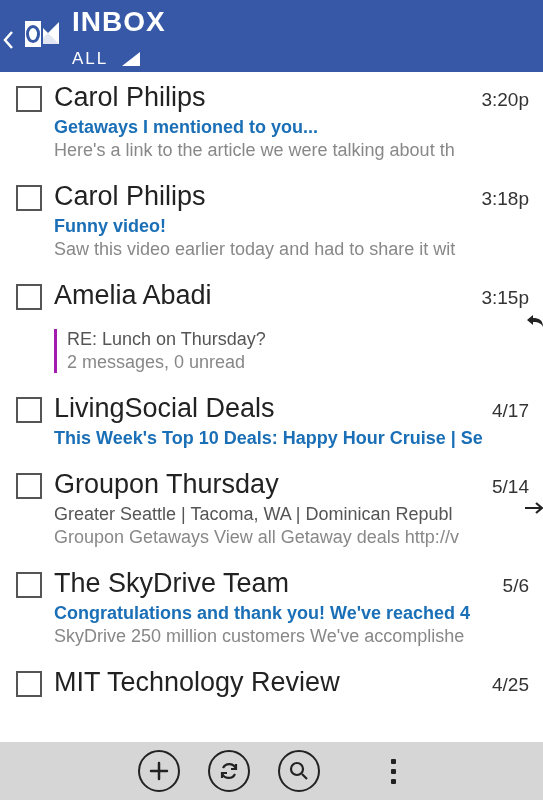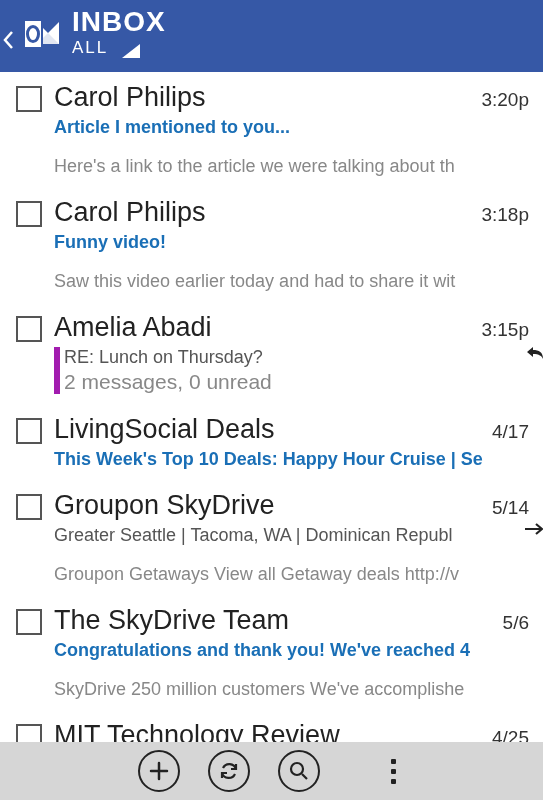--- a/index.html
+++ b/index.html
@@ -2,38 +2,38 @@
 <html><head>
   <meta charset="utf-8">
   <style>
     * { margin:0; padding:0; box-sizing:border-box; }
     html,body{ width:543px; height:800px; overflow:hidden; font-family:"Segoe UI","Segoe WP",Arial,sans-serif; background:#fff; color:#222; }
     .app{ display:flex; flex-direction:column; height:800px; }
     .header{ background:#3658a6; color:#fff; height:72px; display:flex; align-items:flex-start; padding:8px 0 0 0; }
     .back{ width:14px; align-self:center; margin-left:2px; }
     .back svg{ display:block; }
     .logo{ width:44px; height:44px; margin:4px 8px 0 4px; display:flex; align-items:center; justify-content:center; }
-    .titles{ display:flex; flex-direction:column; }
+    .titles{ display:flex; flex-direction:column;gap:11px; }
     .title{ font-size:28px; font-weight:600; letter-spacing:1px; line-height:28px; }
-    .subrow{ display:flex; align-items:flex-end; gap:14px; margin-top:2px;}
+    .subrow{ display:flex; align-items:center; gap:14px; margin-top:2px;}
     .sub{ font-size:17px; font-weight:400; letter-spacing:2px; }
     .signal{ width:18px; height:14px; }
     .list{ flex:1; overflow:hidden; }
     .row{ display:flex; padding:10px 14px 10px 16px; }
     .chk{ width:26px; height:26px; border:2px solid #555; flex:0 0 26px; margin-top:4px; margin-right:12px; cursor:pointer; }
     .body{ flex:1; min-width:0; }
     .top{ display:flex; align-items:baseline; }
     .sender{ font-size:27px; font-weight:300; color:#222; flex:1; white-space:nowrap; overflow:hidden; text-overflow:clip; }
     .time{ font-size:19px; color:#333; font-weight:300; margin-left:10px; }
     .subj{ color:#1a6fb6; font-size:18px; font-weight:600; margin-top:4px; white-space:nowrap; overflow:hidden; }
     .subj.read{ color:#555; font-weight:300; }
-    .threadblock{ border-left:6px solid #a21caf; padding-left:4px; margin-top:4px; }
+    .threadblock{ border-left:3px solid #a21caf; padding-left:10px; margin-top:18px; }
     .thread-subj{ color:#555; font-size:18px; font-weight:300; }
-    .thread-info{ color:#888; font-size:21px; font-weight:300; margin-top:2px; }
-    .prev{ color:#888; font-size:18px; font-weight:300; margin-top:18px; white-space:nowrap; overflow:hidden; }
+    .thread-info{ color:#888; font-size:18px; font-weight:300; margin-top:2px; }
+    .prev{ color:#888; font-size:18px; font-weight:300; margin-top:2px; white-space:nowrap; overflow:hidden; }
     .corner{ position:relative; }
     .corner-icon{ position:absolute; right:-16px; top:32px; }
     .corner-icon svg{ display:block; }
     .row-wrap{ position:relative; }
     .bar{ background:#d6d6d6; height:58px; display:flex; align-items:center; justify-content:center; gap:28px; }
     .circ{ width:42px; height:42px; border:2.5px solid #222; border-radius:50%; display:flex; align-items:center; justify-content:center; cursor:pointer; }
     .circ svg{ display:block; }
     .more{ width:24px; display:flex; flex-direction:column; gap:5px; align-items:center; justify-content:center; margin-left:34px; cursor:pointer; }
     .more span{ width:5px; height:5px; background:#222; border-radius:1px; }
   </style>
@@ -71,21 +71,21 @@
   </div>
 
   <div class="list" id="list">
       <div class="row row-wrap">
         <div class="chk"></div>
         <div class="body corner">
           <div class="top">
             <div class="sender">Carol Philips</div>
             <div class="time">3:20p</div>
           </div>
-          <div class="subj">Article I mentioned to you...</div>
+          <div class="subj">Getaways I mentioned to you...</div>
           <div class="prev">Here's a link to the article we were talking about th</div>
         </div>
       </div>
       <div class="row row-wrap">
         <div class="chk"></div>
         <div class="body corner">
           <div class="top">
             <div class="sender">Carol Philips</div>
             <div class="time">3:18p</div>
           </div>
@@ -118,21 +118,21 @@
             <div class="sender">LivingSocial Deals</div>
             <div class="time">4/17</div>
           </div>
           <div class="subj">This Week's Top 10 Deals: Happy Hour Cruise | Se</div>
         </div>
       </div>
       <div class="row row-wrap">
         <div class="chk"></div>
         <div class="body corner">
           <div class="top">
-            <div class="sender">Groupon SkyDrive</div>
+            <div class="sender">Groupon Thursday</div>
             <div class="time">5/14</div>
           </div>
           <div class="subj read">Greater Seattle | Tacoma, WA | Dominican Republ</div>
           <div class="prev">Groupon Getaways View all Getaway deals http://v</div>
           <div class="corner-icon">
             <svg width="22" height="14" viewBox="0 0 22 14">
               <path d="M2 7 H18 M13 2 L19 7 L13 12" stroke="#222" stroke-width="2.2" fill="none"></path>
             </svg>
           </div>
         </div>

